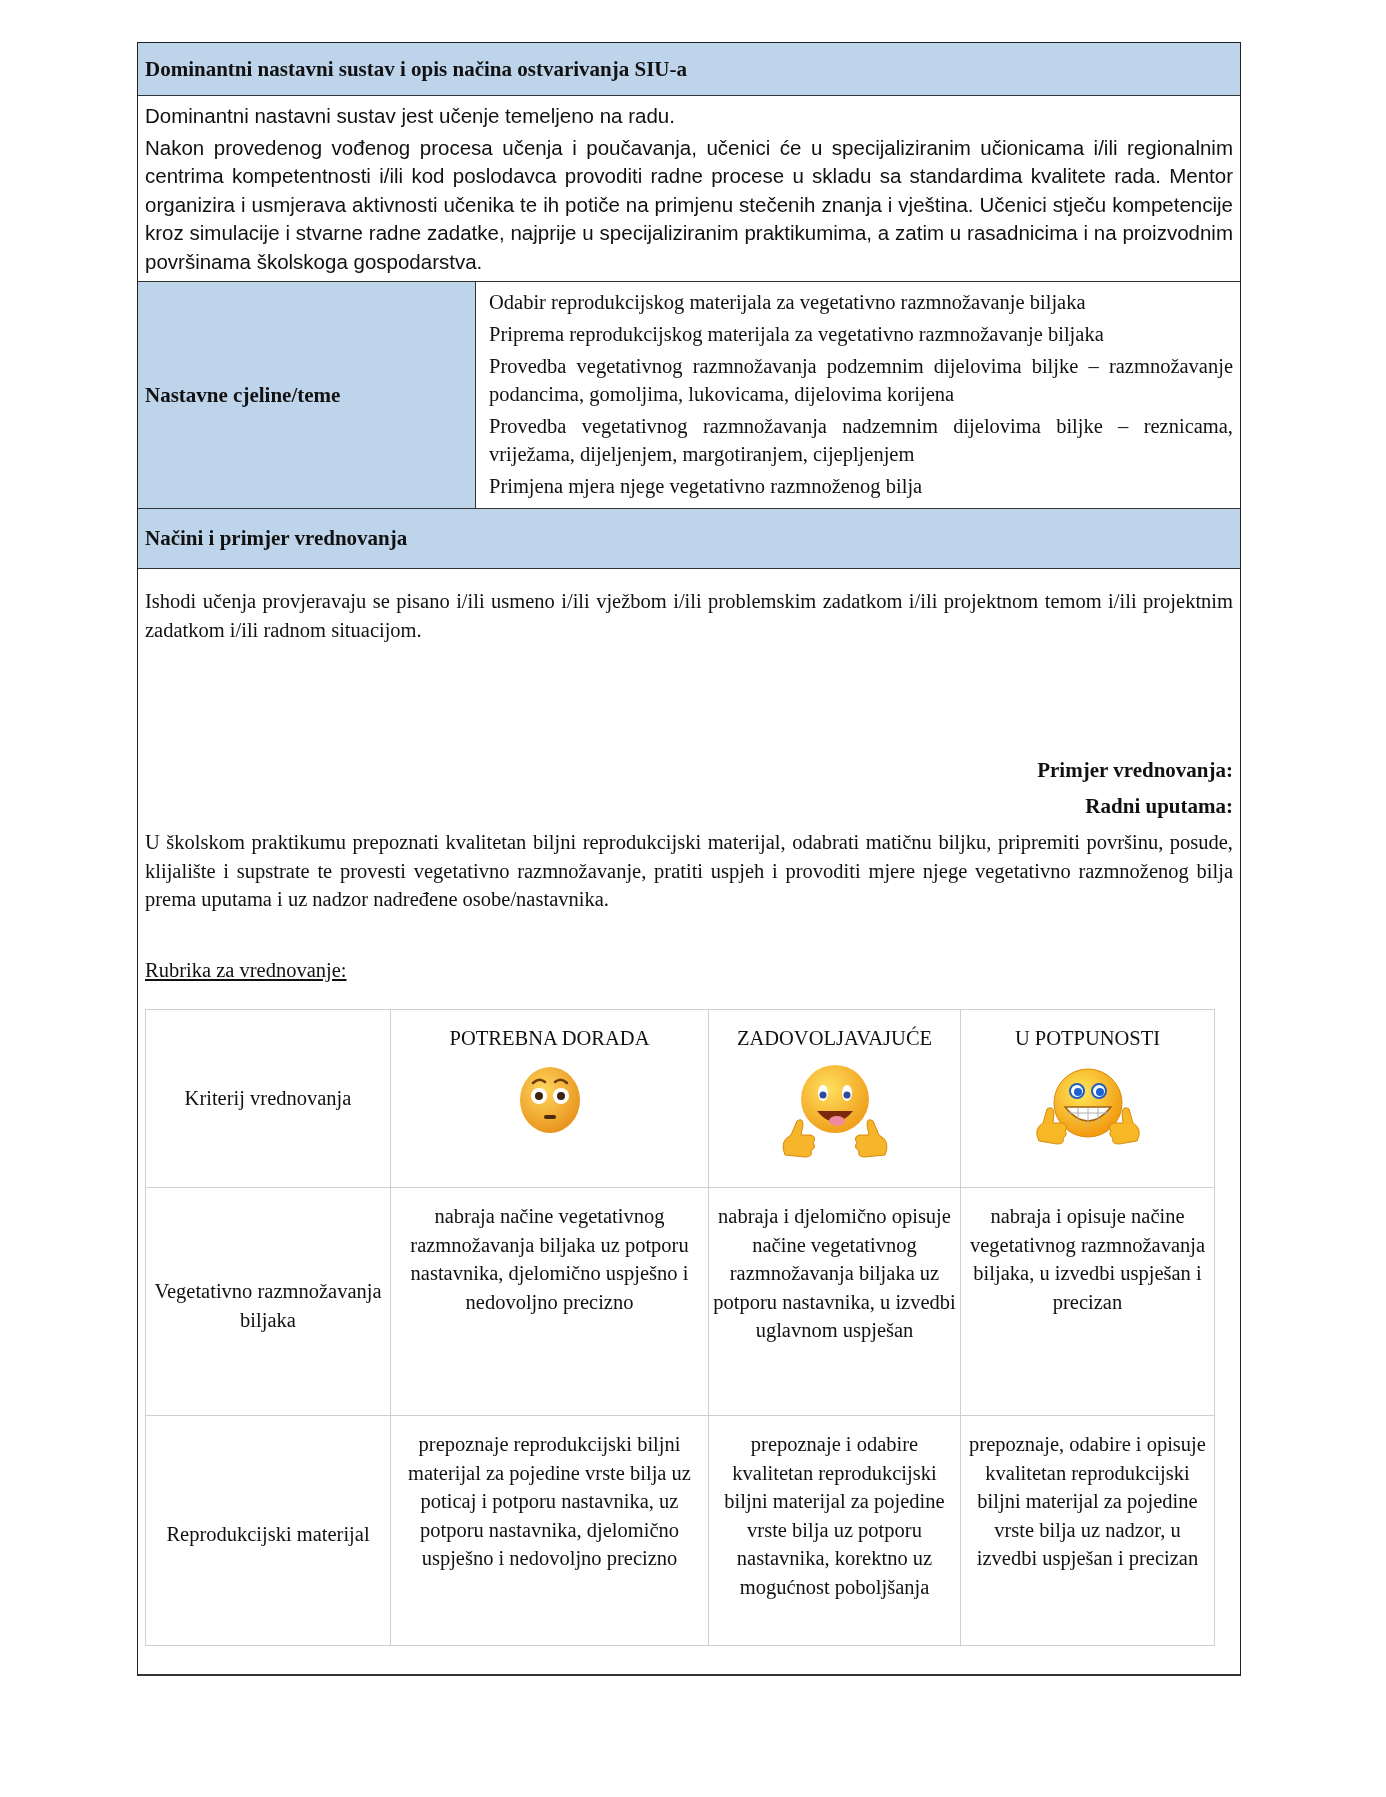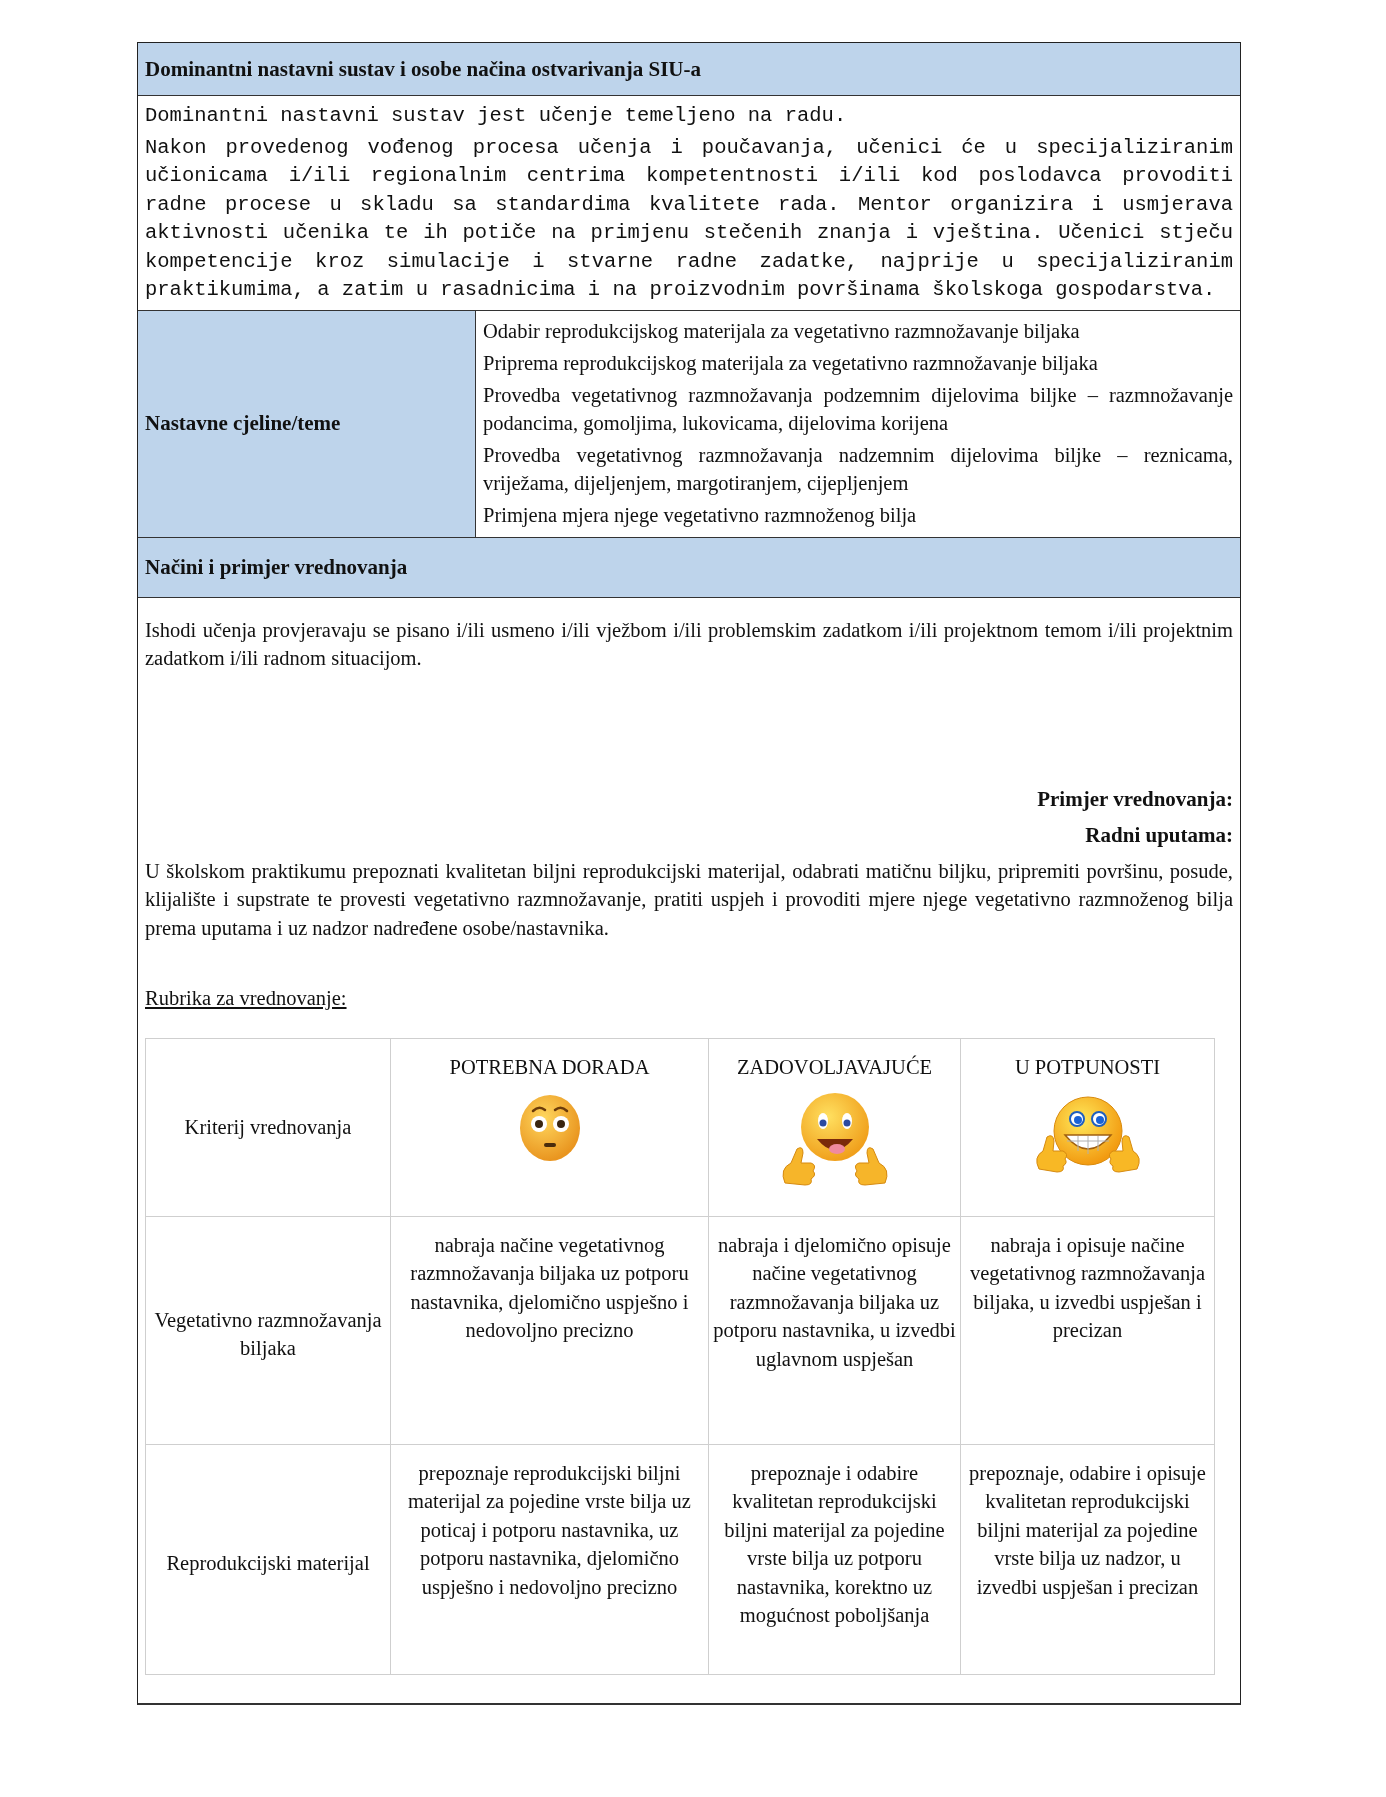--- a/index.html
+++ b/index.html
@@ -21,21 +21,21 @@
       font-family: "Liberation Serif", serif;
       font-weight: bold;
       font-size: 21px;
       padding: 0 7px;
       height: 53px;
       display: flex; align-items: center;
     }
     .hdr.tall { height: 60px; }
 
     .para {
-      font-family: Liberation Mono, monospace;
+      font-family: Liberation Sans, sans-serif;
       font-size: 20.5px;
       line-height: 28.5px;
       padding: 6px 7px 2px 7px;
       text-align: justify;
     }
     .para p { margin-bottom: 3px; }
 
     .split { display: flex; }
     .split .left {
       width: 338px;
@@ -45,21 +45,22 @@
       font-weight: bold;
       font-size: 21px;
       display: flex; align-items: center;
       padding: 0 7px;
     }
     .split .right {
       flex: 1;
       font-family: "Liberation Serif", serif;
       font-size: 20.5px;
       line-height: 28px;
-      padding: 6px 7px 4px 7px;
+      padding: 6px 7px 4px 1px;
+      margin-left: 12px;
     }
     .split .right .topic { margin-bottom: 4px; text-align: justify; text-align-last: left; }
 
     .eval {
       font-family: "Liberation Serif", serif;
       font-size: 20.5px;
       line-height: 28.5px;
       padding: 6px 7px 28px 7px;
     }
     .eval .intro { text-align: justify; }
@@ -91,21 +92,21 @@
     table.rubric td.c3 { width: 252px; }
 
     .emoji { display: block; margin: 6px auto 0 auto; }
   </style>
 </head>
 <body>
 
 <div class="doc-frame">
 
   <div class="row hdr">
-    <span>Dominantni nastavni sustav i osobe načina ostvarivanja SIU-a</span>
+    <span>Dominantni nastavni sustav i opis načina ostvarivanja SIU-a</span>
   </div>
 
   <div class="row para">
     <p>Dominantni nastavni sustav  jest učenje temeljeno na radu.</p>
     <p>Nakon provedenog vođenog procesa učenja i poučavanja, učenici će u specijaliziranim učionicama i/ili regionalnim centrima kompetentnosti i/ili kod poslodavca provoditi radne procese u skladu sa standardima kvalitete rada. Mentor organizira i usmjerava aktivnosti učenika te ih potiče na primjenu stečenih znanja i vještina. Učenici stječu kompetencije kroz simulacije i stvarne radne zadatke, najprije u specijaliziranim praktikumima, a zatim u rasadnicima i na proizvodnim površinama školskoga gospodarstva.</p>
   </div>
 
   <div class="row split">
     <div class="left">
       <span>Nastavne cjeline/teme</span>

